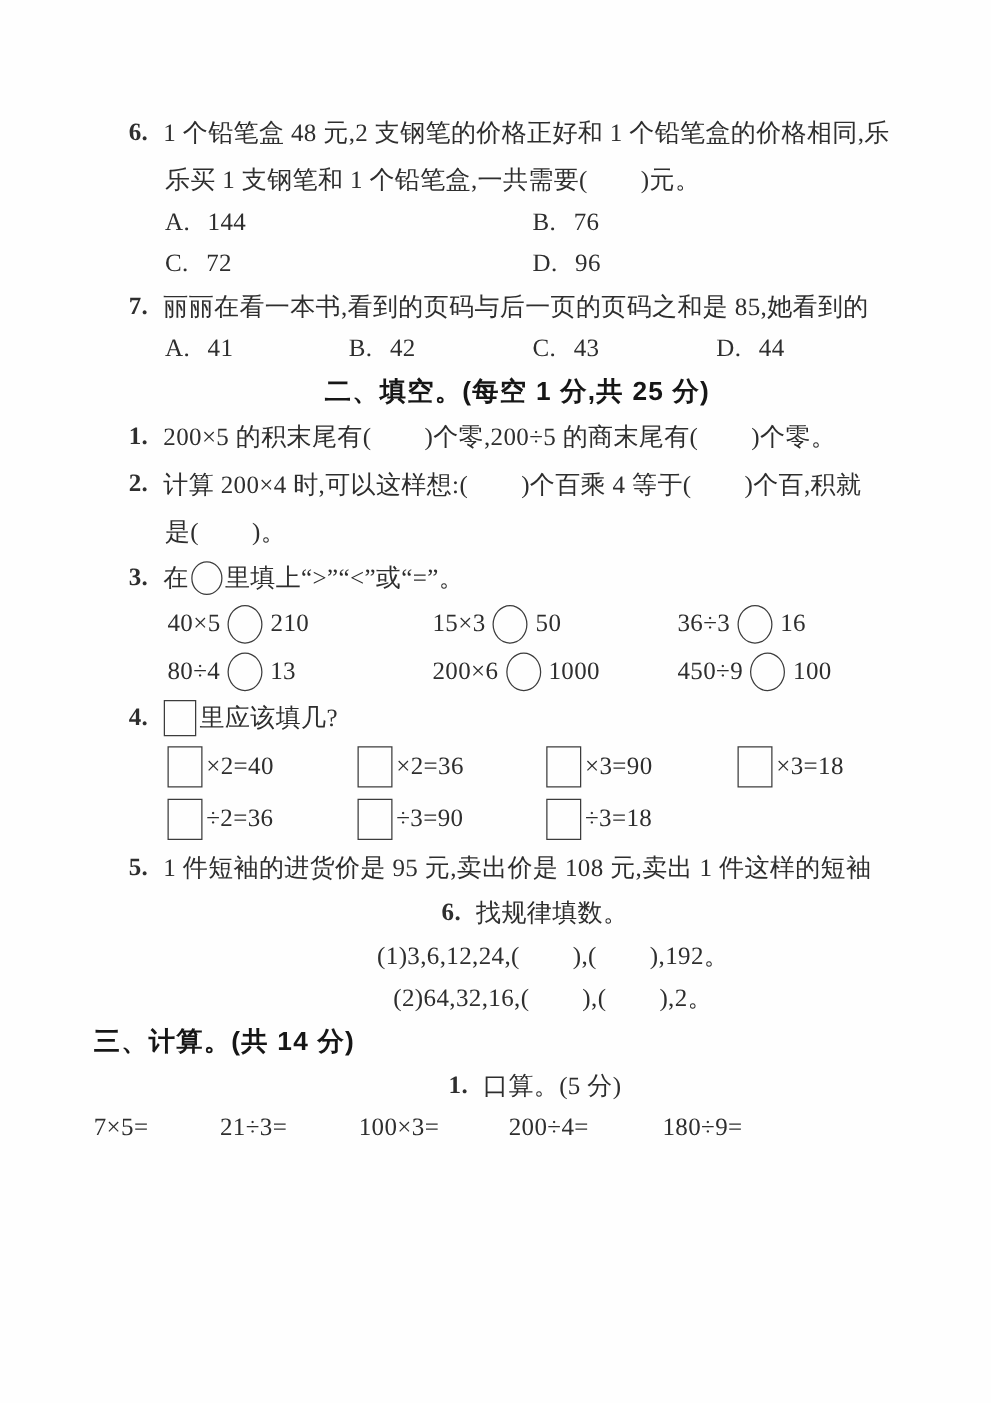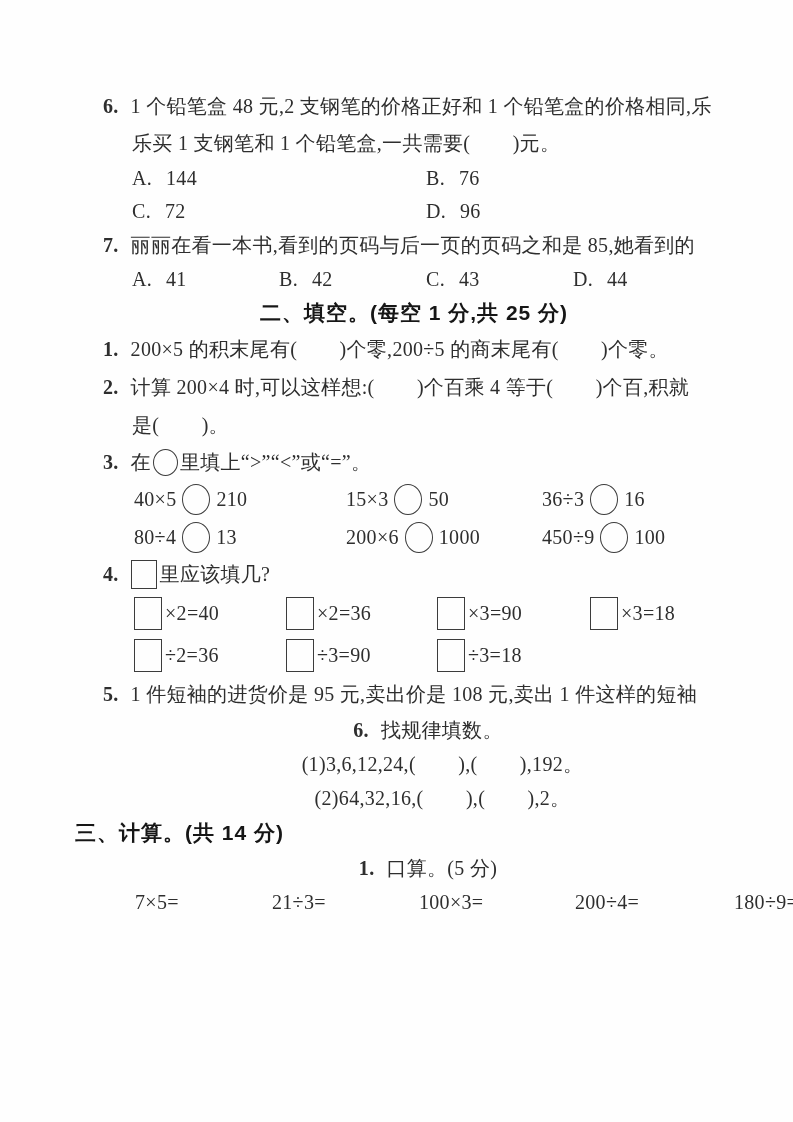--- a/index.html
+++ b/index.html
@@ -87,22 +87,20 @@
   .cmp-grid {
     grid-template-columns: 212px 196px 1fr;
     margin-left: 59px;
   }
   .box-grid {
     grid-template-columns: 152px 151px 153px 1fr;
     margin-left: 59px;
   }
   .calc-grid {
     grid-template-columns: 101px 111px 120px 123px 1fr;
-    margin-left: 60px;
-    gap: 36px;
   }
 </style>
 </head>
 <body>
 
 <div class="sheet">
 
   <div class="ln h37 qline">
     <span class="qnum">6.</span>
     <span>1 个铅笔盒 48 元,2 支钢笔的价格正好和 1 个铅笔盒的价格相同,乐</span>

